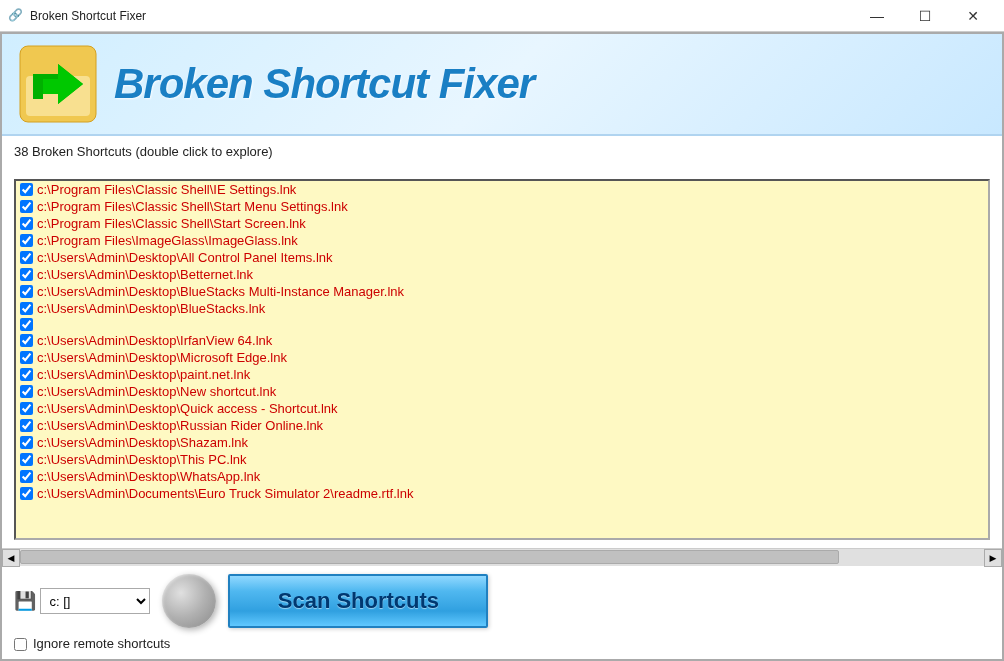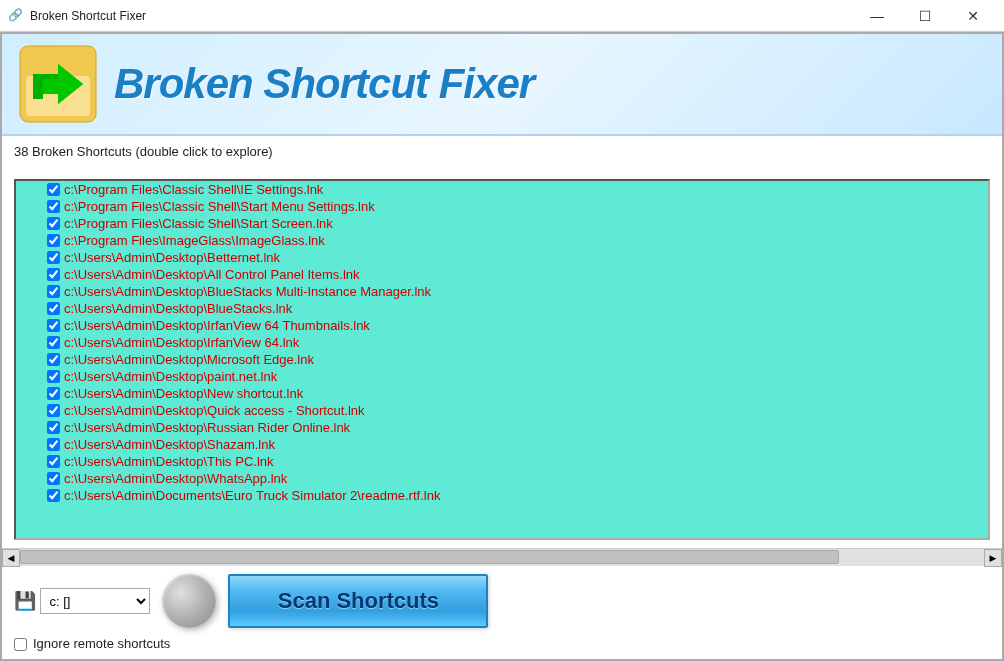--- a/index.html
+++ b/index.html
@@ -98,25 +98,24 @@
 
     .list-label {
       font-size: 13px;
       color: #222;
       margin-bottom: 20px;
     }
 
     .shortcut-list-container {
       flex: 1;
       border: 2px inset #aaa;
-      background: #5eead4;
+      background: #fef9c3;
       overflow-y: scroll;
       overflow-x: scroll;
       min-height: 0;
-      padding-left: 27px;
     }
 
     .shortcut-item {
       display: flex;
       align-items: center;
       gap: 4px;
       padding: 1px 4px;
       font-size: 13px;
       color: #cc0000;
       white-space: nowrap;
@@ -288,37 +287,36 @@
         <div class="shortcut-item">
           <input type="checkbox" checked="" style="">
           <span>c:\Program Files\Classic Shell\Start Screen.lnk</span>
         </div>
         <div class="shortcut-item">
           <input type="checkbox" checked="" style="">
           <span>c:\Program Files\ImageGlass\ImageGlass.lnk</span>
         </div>
         <div class="shortcut-item">
           <input type="checkbox" checked="" style="">
+          <span>c:\Users\Admin\Desktop\All Control Panel Items.lnk</span>
+        </div>
+        <div class="shortcut-item">
+          <input type="checkbox" checked="" style="">
           <span>c:\Users\Admin\Desktop\Betternet.lnk</span>
         </div>
         <div class="shortcut-item">
           <input type="checkbox" checked="" style="">
-          <span>c:\Users\Admin\Desktop\All Control Panel Items.lnk</span>
-        </div>
-        <div class="shortcut-item">
-          <input type="checkbox" checked="" style="">
           <span>c:\Users\Admin\Desktop\BlueStacks Multi-Instance Manager.lnk</span>
         </div>
         <div class="shortcut-item">
           <input type="checkbox" checked="" style="">
           <span>c:\Users\Admin\Desktop\BlueStacks.lnk</span>
         </div>
         <div class="shortcut-item">
           <input type="checkbox" checked="" style="">
-          <span>c:\Users\Admin\Desktop\IrfanView 64 Thumbnails.lnk</span>
         </div>
         <div class="shortcut-item">
           <input type="checkbox" checked="" style="">
           <span>c:\Users\Admin\Desktop\IrfanView 64.lnk</span>
         </div>
         <div class="shortcut-item">
           <input type="checkbox" checked="" style="">
           <span>c:\Users\Admin\Desktop\Microsoft Edge.lnk</span>
         </div>
         <div class="shortcut-item">

